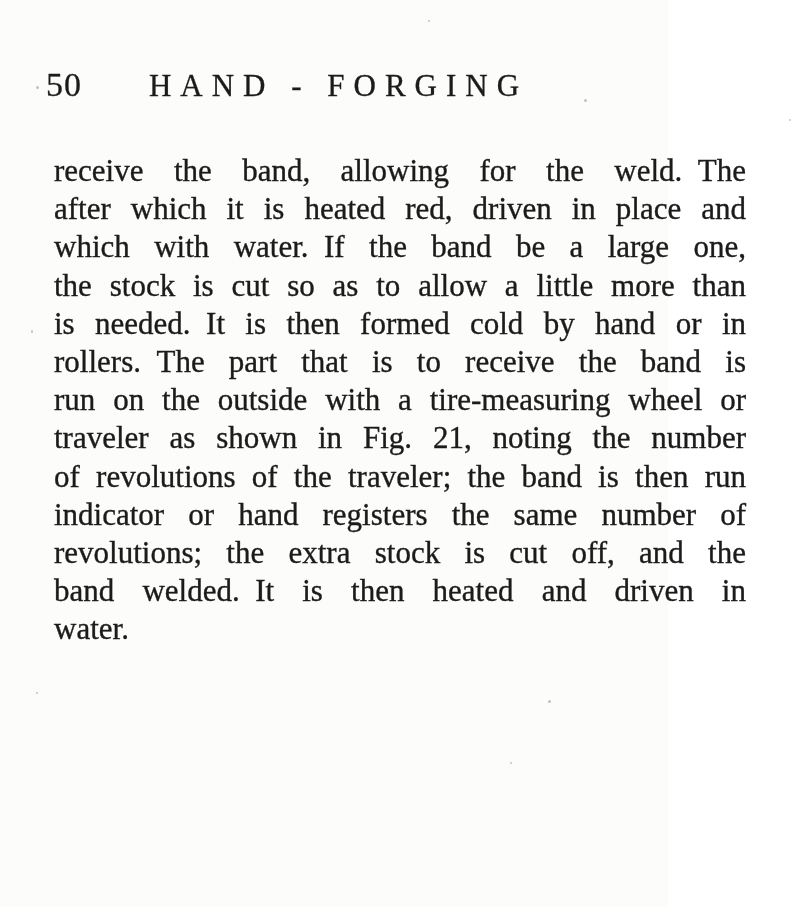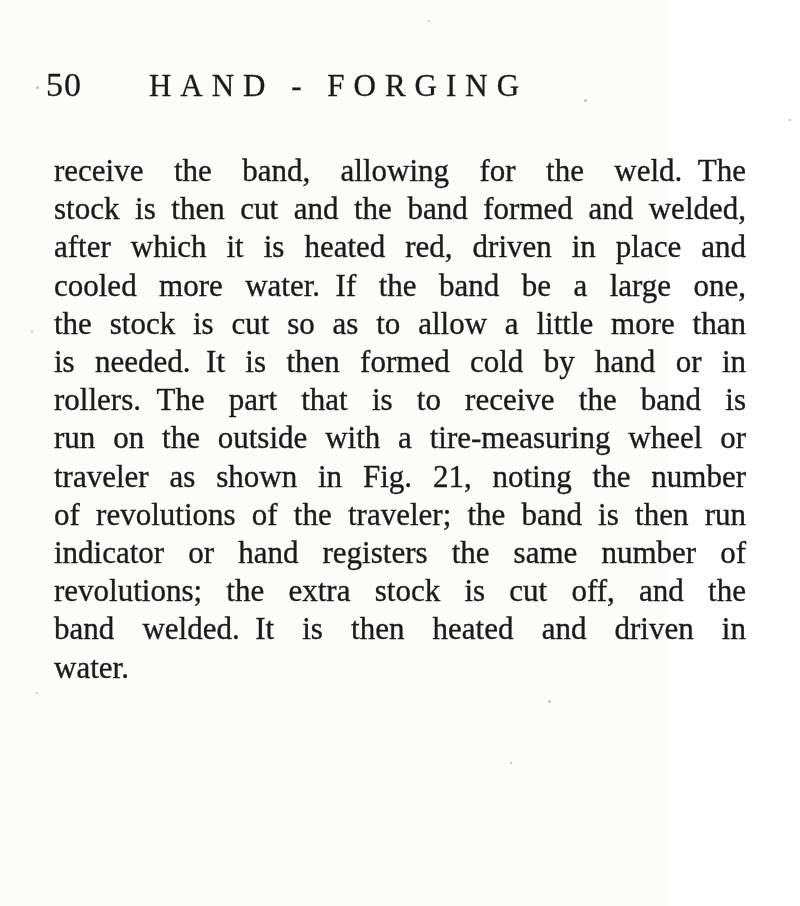--- a/index.html
+++ b/index.html
@@ -61,23 +61,22 @@
 
 <div class="book-page">
 
   <div class="header">
     <div class="page-num">50</div>
     <div class="running-title">HAND - FORGING</div>
   </div>
 
   <div class="page-body">
     <div class="line">receive the band, allowing for the weld. The</div>
-    <div class="line">stock is then cut and the band formed and welded,</div>
     <div class="line">after which it is heated red, driven in place and</div>
-    <div class="line">cooled more water. If the band be a large one,</div>
+    <div class="line">which with water. If the band be a large one,</div>
     <div class="line">the stock is cut so as to allow a little more than</div>
     <div class="line">is needed. It is then formed cold by hand or in</div>
     <div class="line">rollers. The part that is to receive the band is</div>
     <div class="line">run on the outside with a tire-measuring wheel or</div>
     <div class="line">traveler as shown in Fig. 21, noting the number</div>
     <div class="line">of revolutions of the traveler; the band is then run</div>
     <div class="line">indicator or hand registers the same number of</div>
     <div class="line">revolutions; the extra stock is cut off, and the</div>
     <div class="line">band welded. It is then heated and driven in</div>
     <div class="line last">water.</div>

